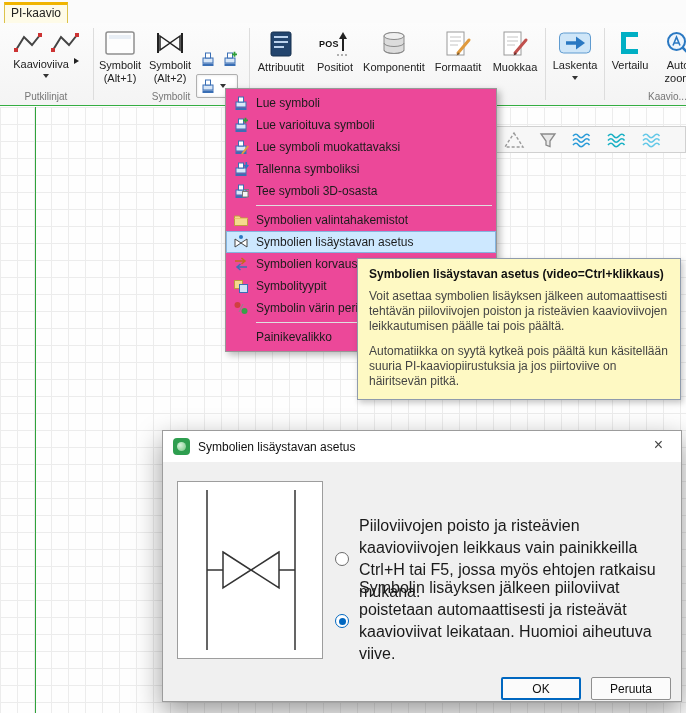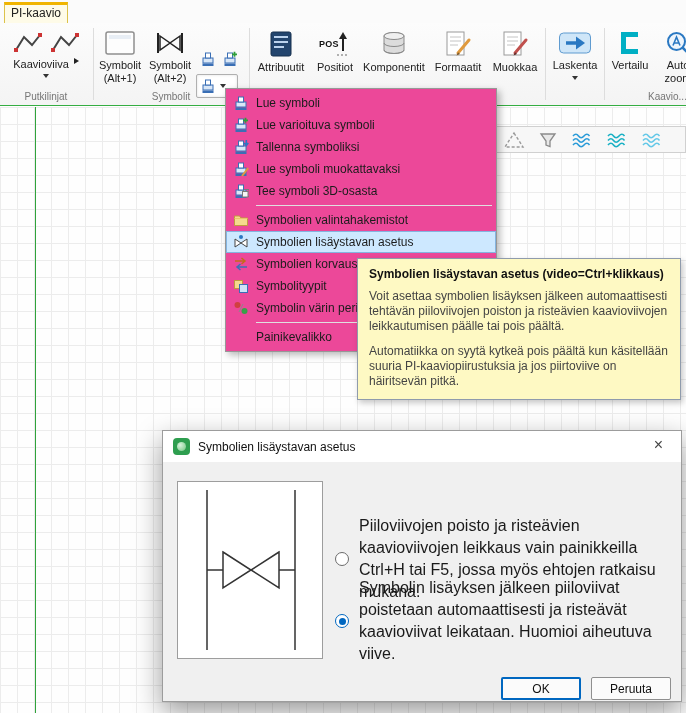--- a/index.html
+++ b/index.html
@@ -365,29 +365,29 @@
       <span>Lue symboli</span>
     </div>
     <div class="mitem">
       <svg class="mi16">
           <use href="#s-stamp-plus"></use>
         </svg>
       <span>Lue varioituva symboli</span>
     </div>
     <div class="mitem">
       <svg class="mi16">
+          <use href="#s-stamp-edit"></use>
+        </svg>
+      <span>Lue symboli muokattavaksi</span>
+    </div>
+    <div class="mitem">
+      <svg class="mi16">
           <use href="#s-stamp-save"></use>
         </svg>
       <span>Tallenna symboliksi</span>
-    </div>
-    <div class="mitem">
-      <svg class="mi16">
-          <use href="#s-stamp-edit"></use>
-        </svg>
-      <span>Lue symboli muokattavaksi</span>
     </div>
     <div class="mitem">
       <svg class="mi16">
           <use href="#s-stamp-3d"></use>
         </svg>
       <span>Tee symboli 3D-osasta</span>
     </div>
     <div class="menu-sep"></div>
     <div class="mitem">
       <svg class="mi16">

